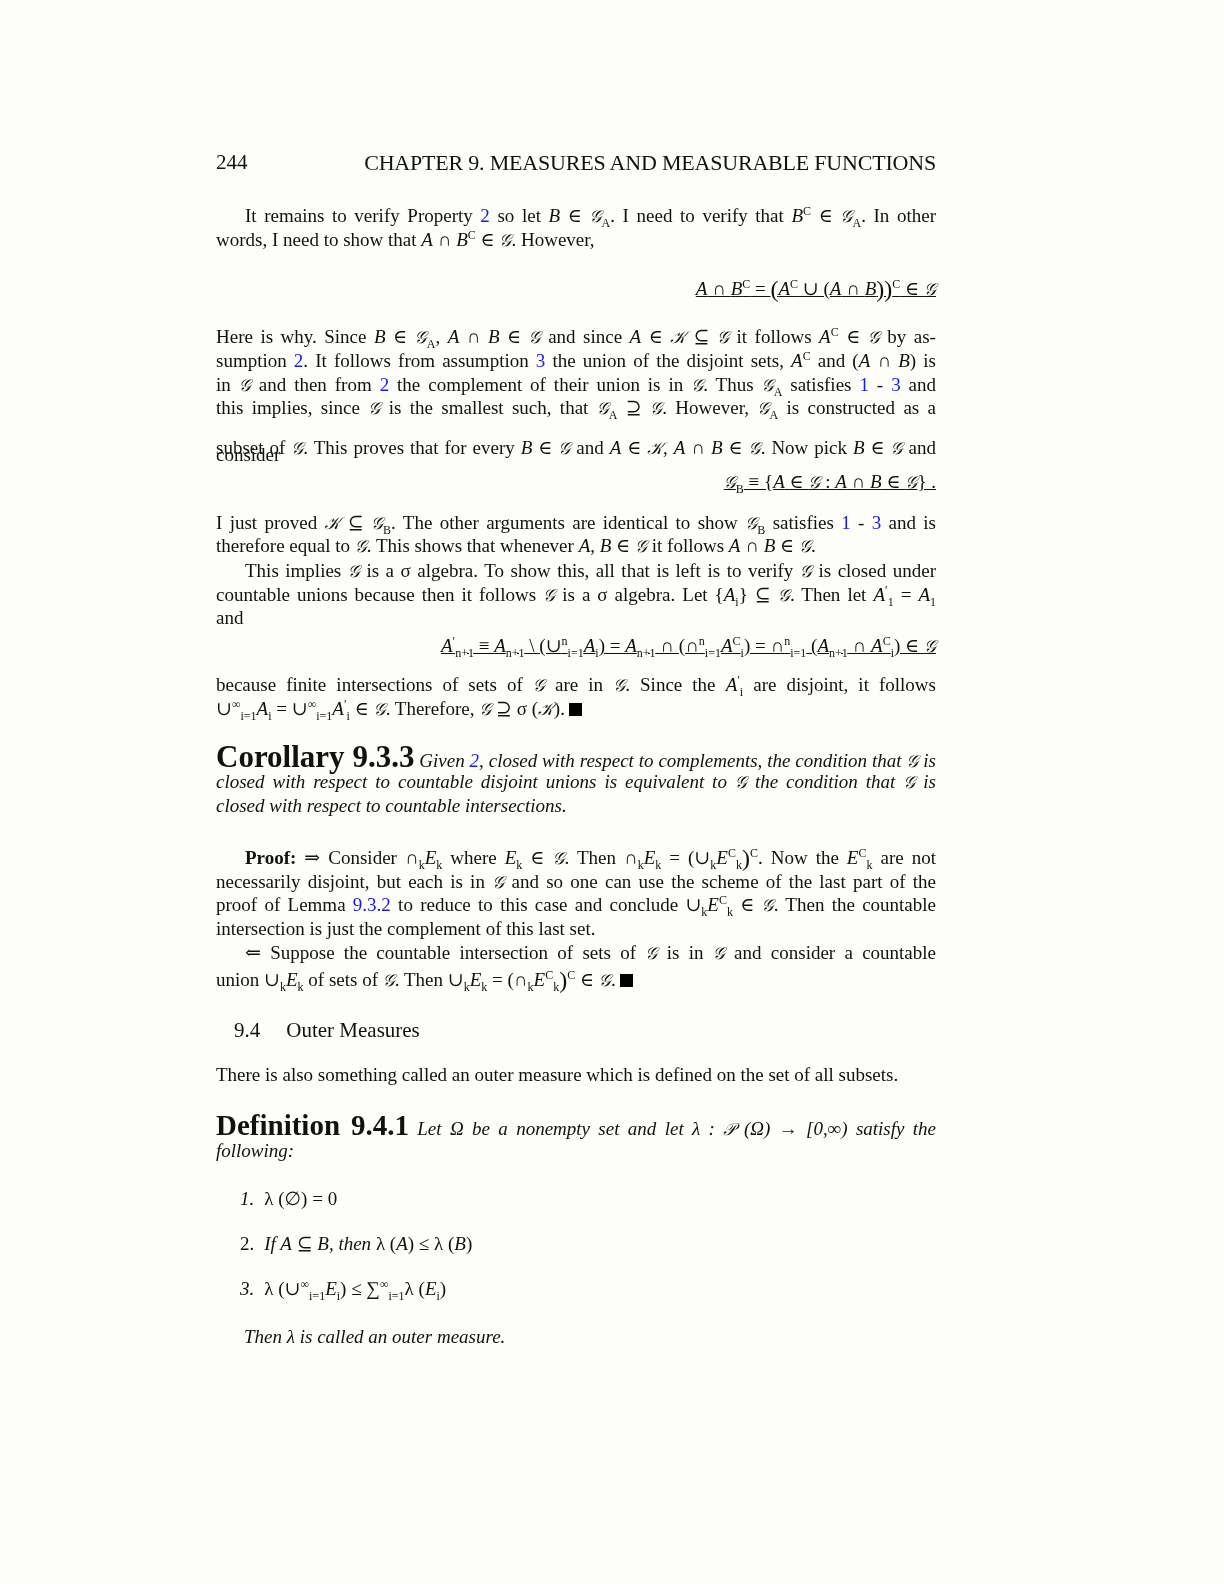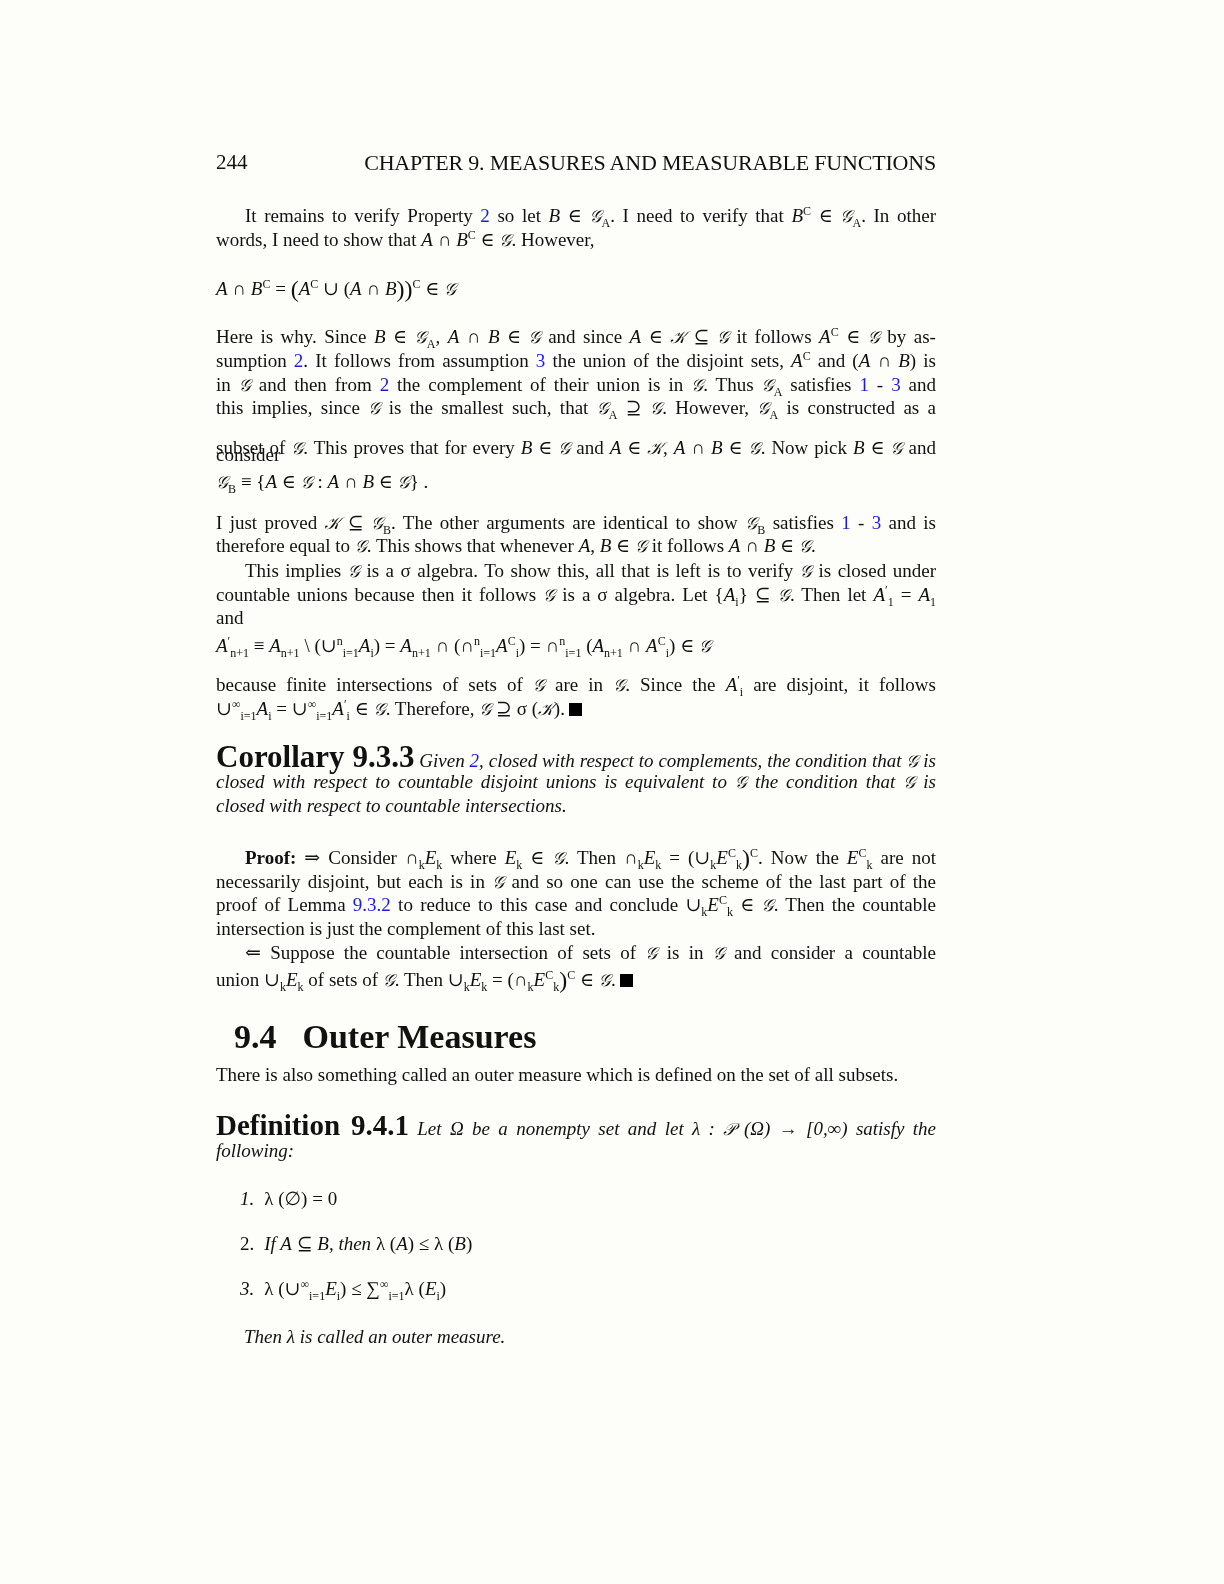--- a/index.html
+++ b/index.html
@@ -5,33 +5,33 @@
   html, body { margin: 0; padding: 0; }
   body {
     width: 1224px; height: 1584px; position: relative; overflow: hidden;
     background: #fdfdfa;
     font-family: "Liberation Serif", "DejaVu Serif", serif;
     color: #111;
     font-size: 19px;
   }
   .line { position: absolute; left: 216px; width: 720px; white-space: nowrap; line-height: 24px; }
   .just { text-align: justify; text-align-last: justify; white-space: normal; }
-  .center { text-align: left; }
+  .center { text-align: right; text-decoration: underline; }
   .indent { padding-left: 29px; box-sizing: border-box; }
   .ref { color: #1a1ae6; }
   i.m { font-style: italic; }
   .cal { font-family: "DejaVu Serif", serif; font-style: italic; font-size: 17px; }
   sub, sup { font-size: 12px; line-height: 0; }
   .big { font-size: 24px; vertical-align: -2px; }
   .header-left { position: absolute; left: 216px; top: 150px; font-size: 21px; }
   .header-right { position: absolute; right: 288px; top: 150px; font-size: 22px; letter-spacing: -0.2px; }
   .thm-title { font-weight: bold; font-size: 31px; }
   .def-title { font-weight: bold; font-size: 29px; }
   .ital { font-style: italic; }
-  .section { position: absolute; left: 234px; top: 1018px; font-weight: bold; font-size: 34px; }
+  .section { position: absolute; left: 234px; top: 1018px; font-weight: normal; font-size: 21px; }
   .section .num { margin-right: 26px; }
   .qed { display: inline-block; width: 13px; height: 13px; background: #000; vertical-align: -1px; margin-left: 4px; }
   .list-item { position: absolute; left: 240px; white-space: nowrap; line-height: 24px; }
   .list-item .n { font-style: italic; margin-right: 10px; }
 </style>
 </head>
 <body>
 
 <div class="header-left">244</div>
 <div class="header-right">CHAPTER 9.  MEASURES AND MEASURABLE FUNCTIONS</div>

